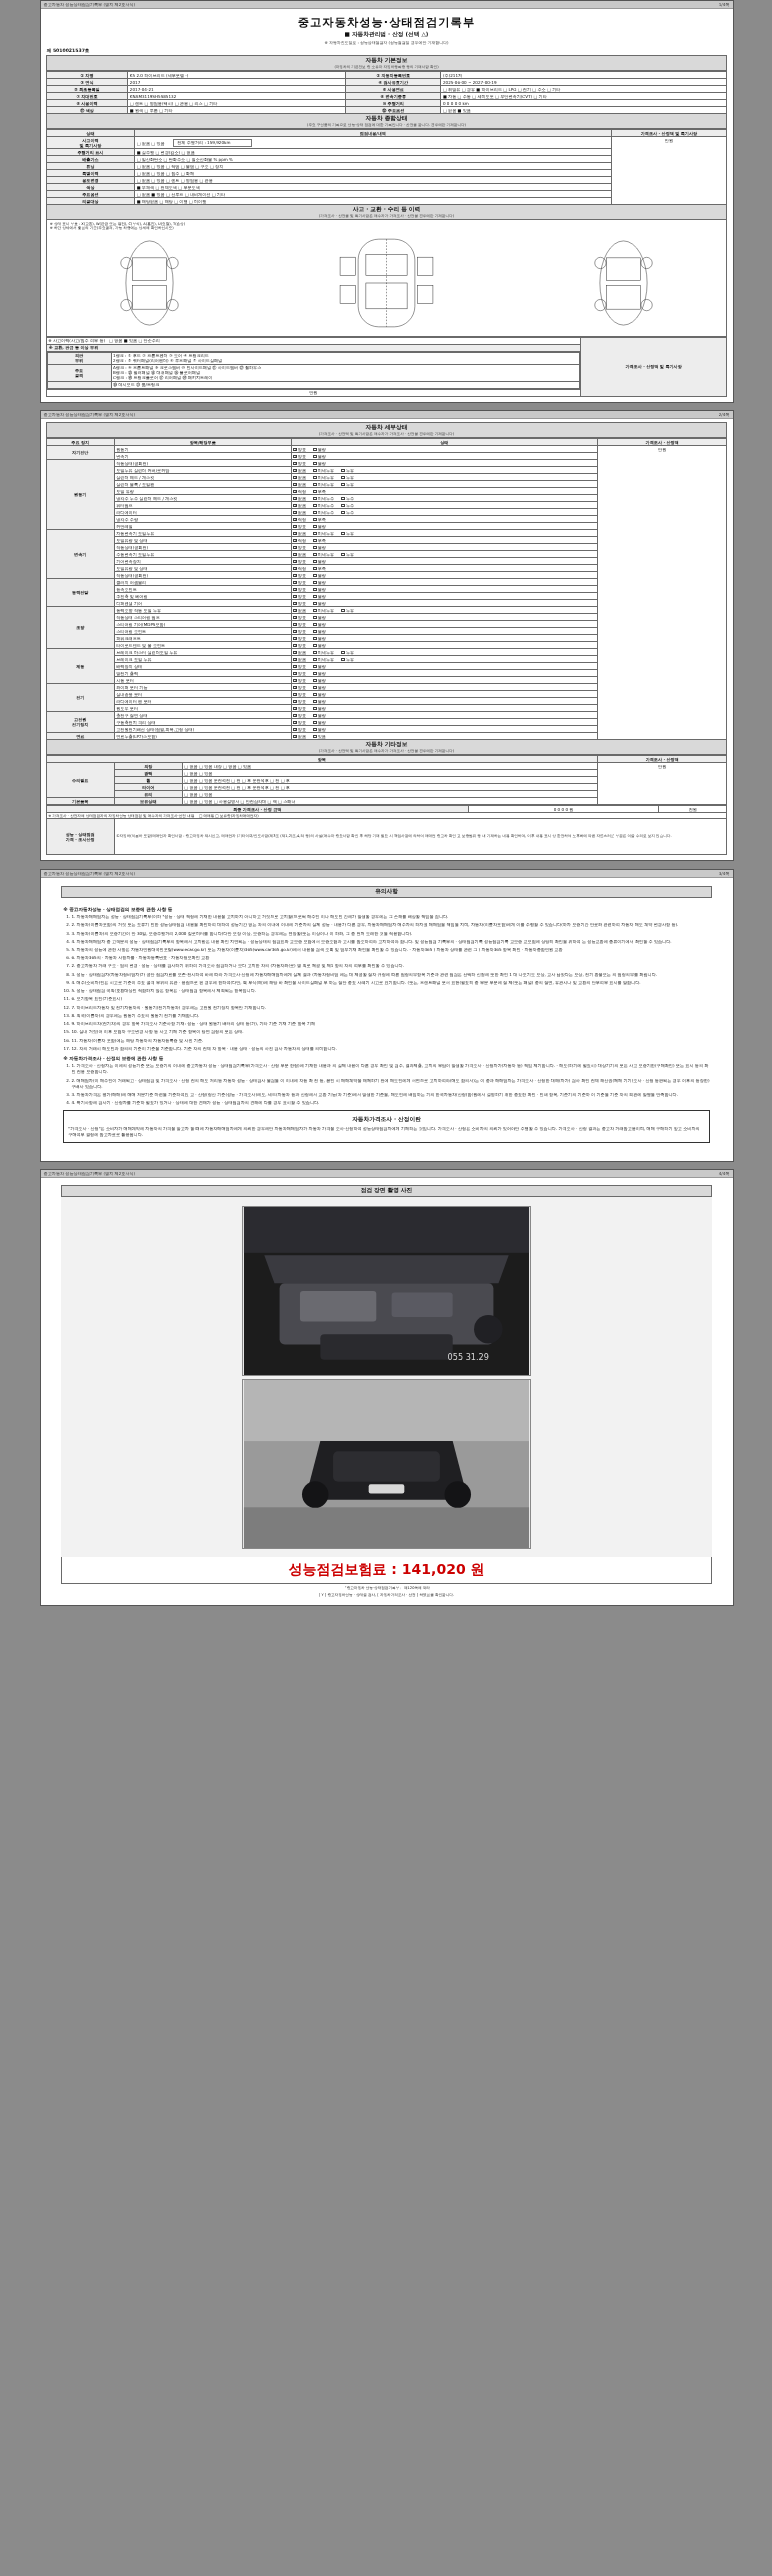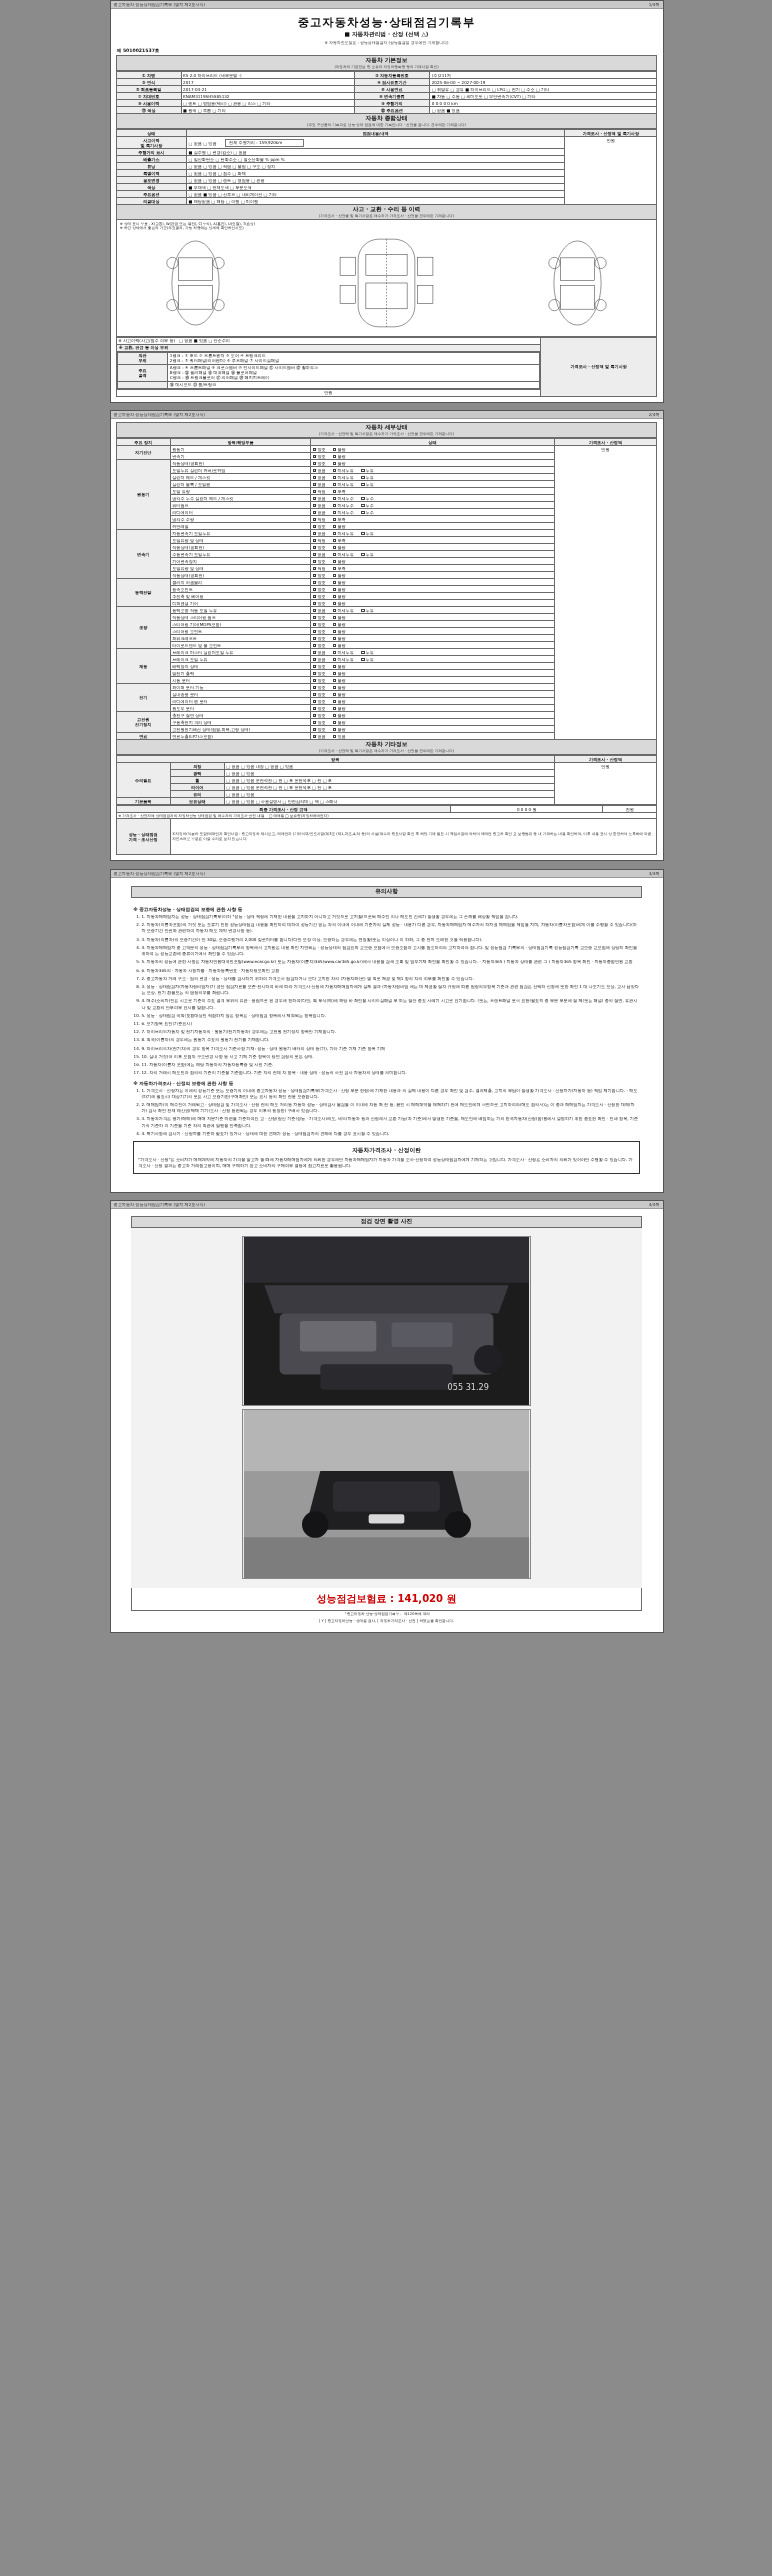--- a/index.html
+++ b/index.html
@@ -8,21 +8,21 @@
   body {
     width:773px; height:2576px;
     background:#8b8b8b;
     font-family:"DejaVu Sans", "Liberation Sans", sans-serif;
     font-size:4.6px; color:#111;
   }
   .page {
     background:#ffffff;
     border:0.5px solid #555;
     margin:0 auto 7.2px auto;
-    width:554px;
+    width:694px;
     padding:0;
     position:relative;
   }
   .page-topbar{
     background:#c9c9c9;
     border-bottom:0.5px solid #999;
     font-size:4.1px;
     padding:1px 3.1px;
     display:flex;justify-content:space-between;
     color:#333;
@@ -73,21 +73,21 @@
   .tiny{ font-size:3.6px; }
   .note{ font-size:3.6px; color:#222; line-height:1.35; }
   .diag-wrap{ border:0.5px solid #6a6a6a; border-top:none; padding:2.1px 3.1px 3.1px 3.1px; }
   .cars{ display:flex; justify-content:space-around; align-items:center; padding:3.1px 0 1px 0;}
   .footer-note{ font-size:3.6px; text-align:center; padding:1.5px; }
   .photo-area{ background:#f2f2f2; padding:5.2px; }
   .photo{
     width:289px;height:170px;margin:3.1px auto;display:block;border:0.5px solid #888;
   }
   .sig-title{ text-align:center;font-weight:bold;font-size:6.7px;padding:3.1px;border:0.5px solid #6a6a6a;background:#e8e8e8;}
-  .sig-price{ text-align:center;font-size:10px;font-weight:bold;color:#c00; padding:4.1px;border:0.5px solid #6a6a6a;border-top:none;}
+  .sig-price{ text-align:center;font-size:14px;font-weight:bold;color:#c00; padding:4.1px;border:0.5px solid #6a6a6a;border-top:none;}
   .legalbox{ border:1px solid #333;padding:4.1px;margin:4.1px 0;font-size:4.1px;line-height:1.5;}
   .legalbox .bt{ text-align:center;font-weight:bold;font-size:5.7px;margin-bottom:2.1px;}
   ol.notice{ margin:2.1px 0 2.1px 8.2px; padding:0; }
   ol.notice li{ margin-bottom:2.1px; line-height:1.5; font-size:4.1px;}
   .subhead{ font-weight:bold;font-size:4.6px;margin:4.1px 0 2.1px 0;}
 </style>
 </head>
 <body>
 
 <div class="page">

